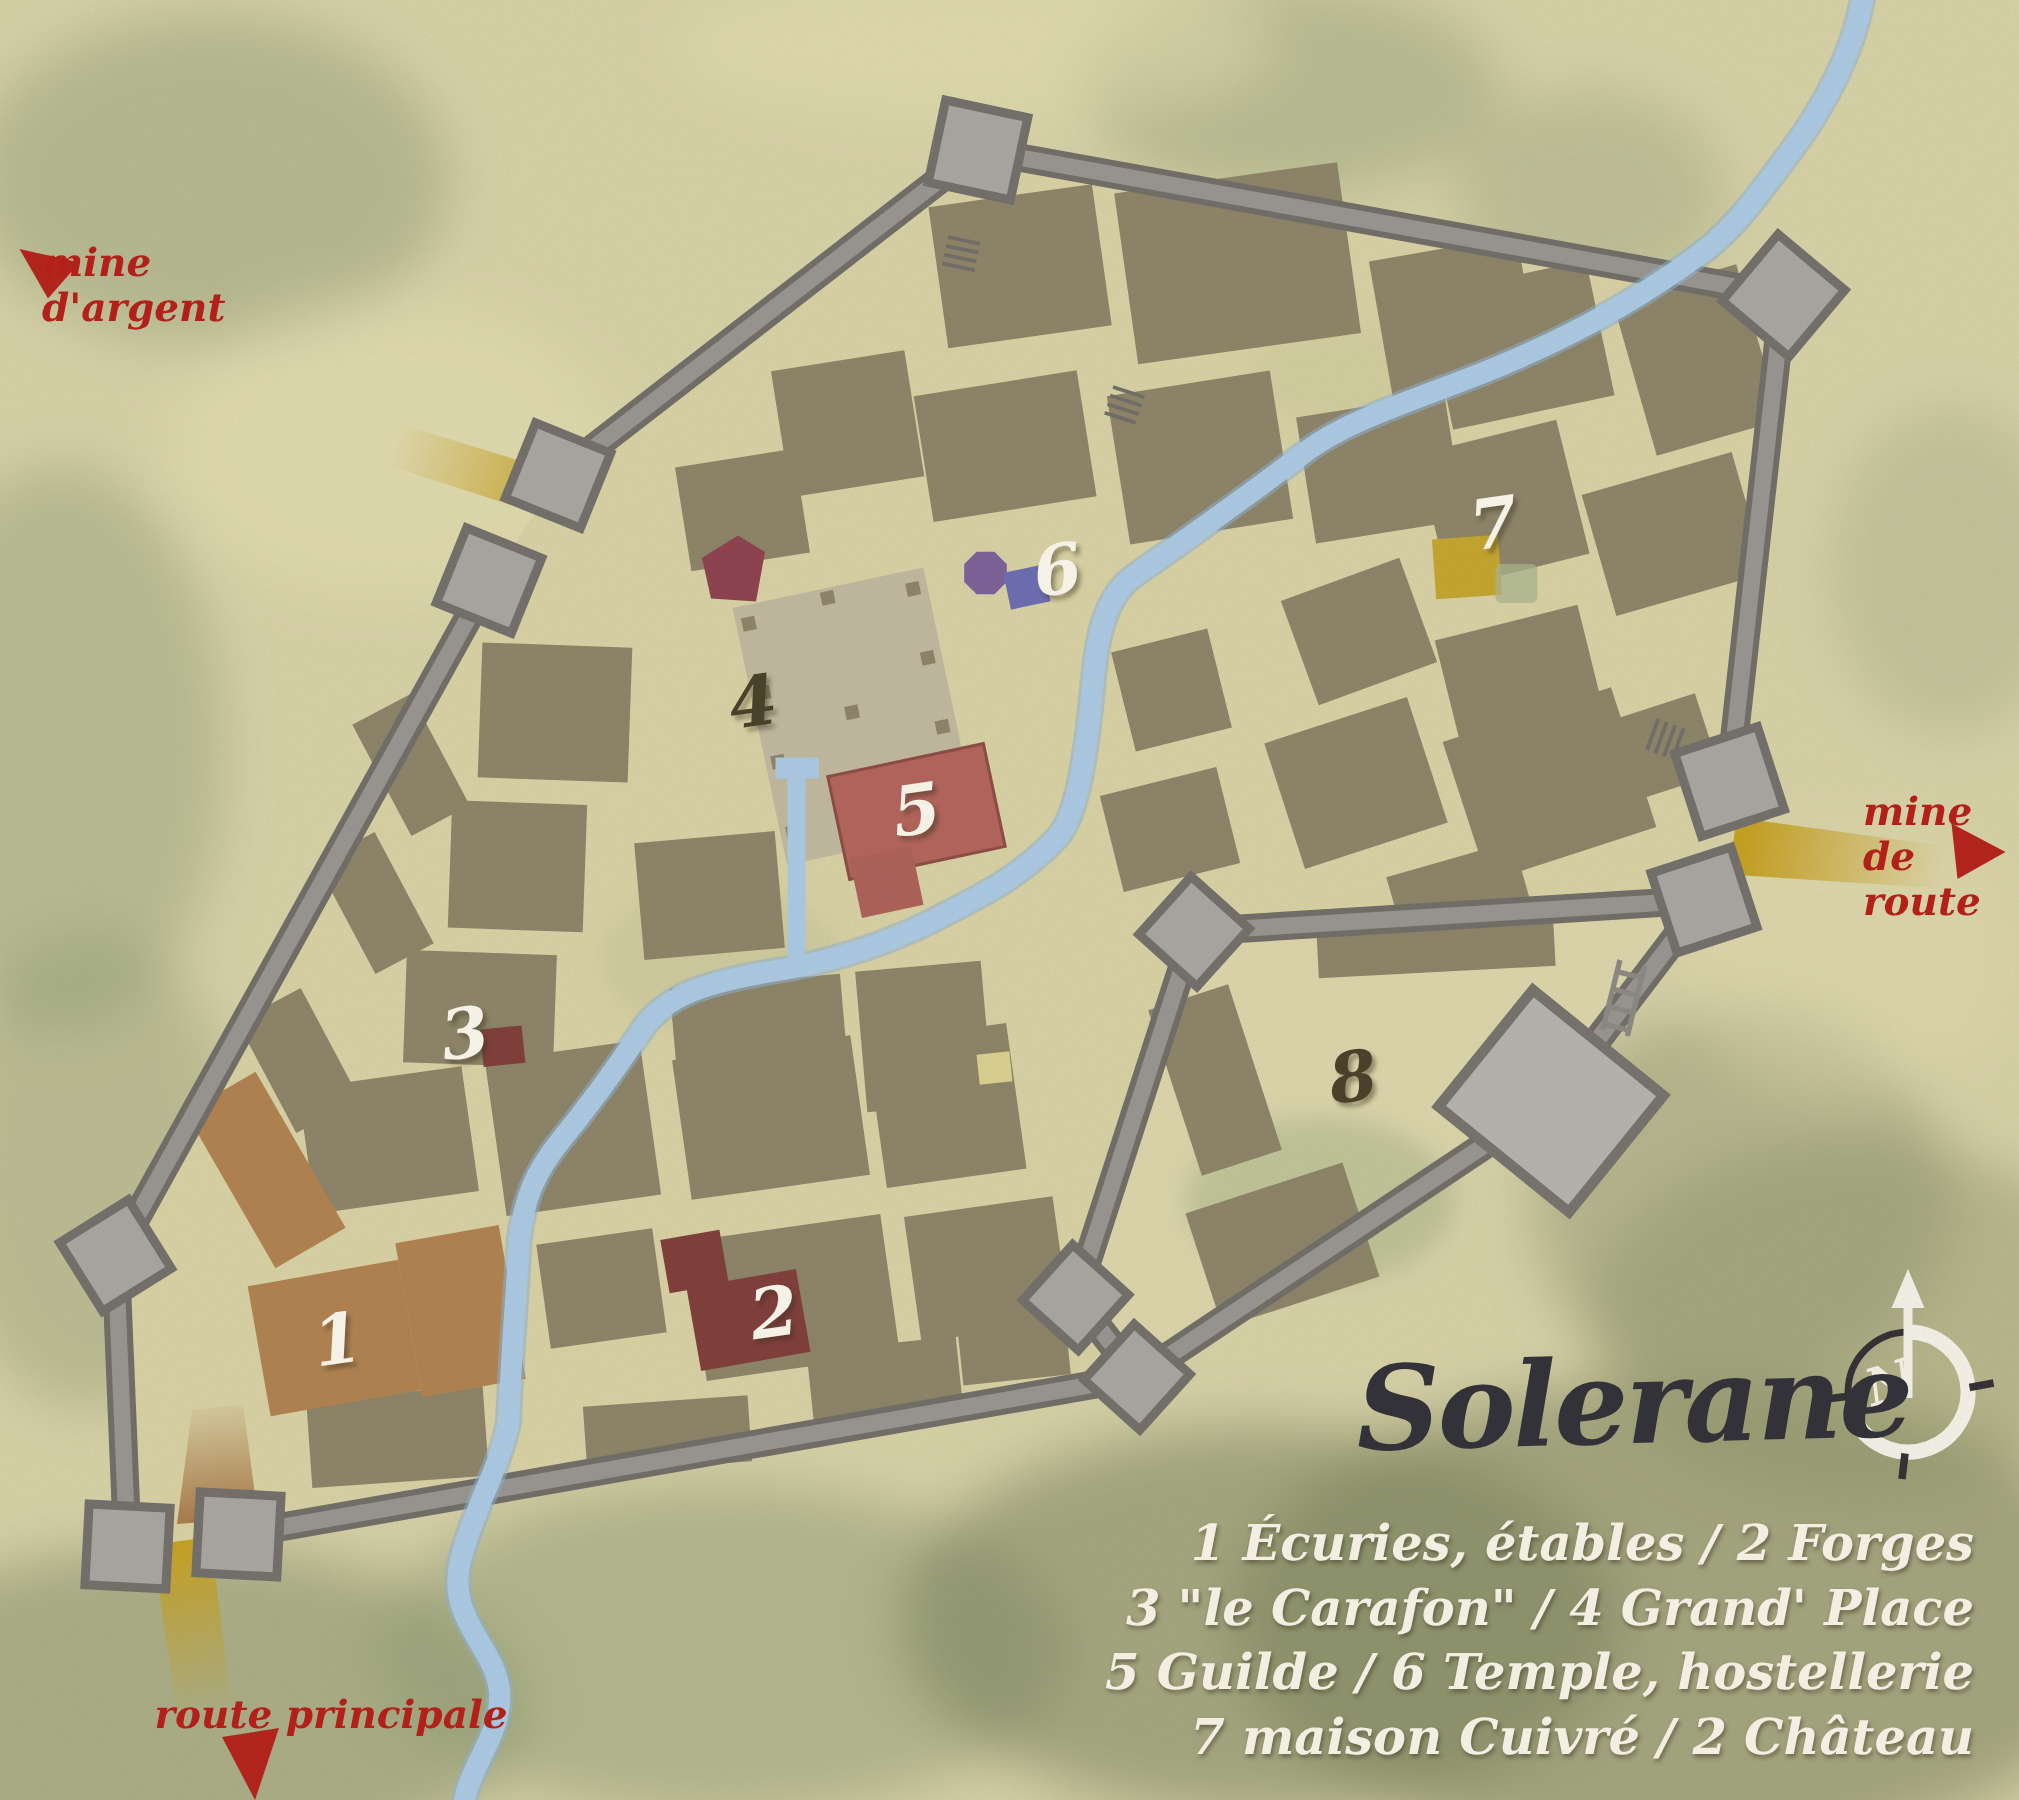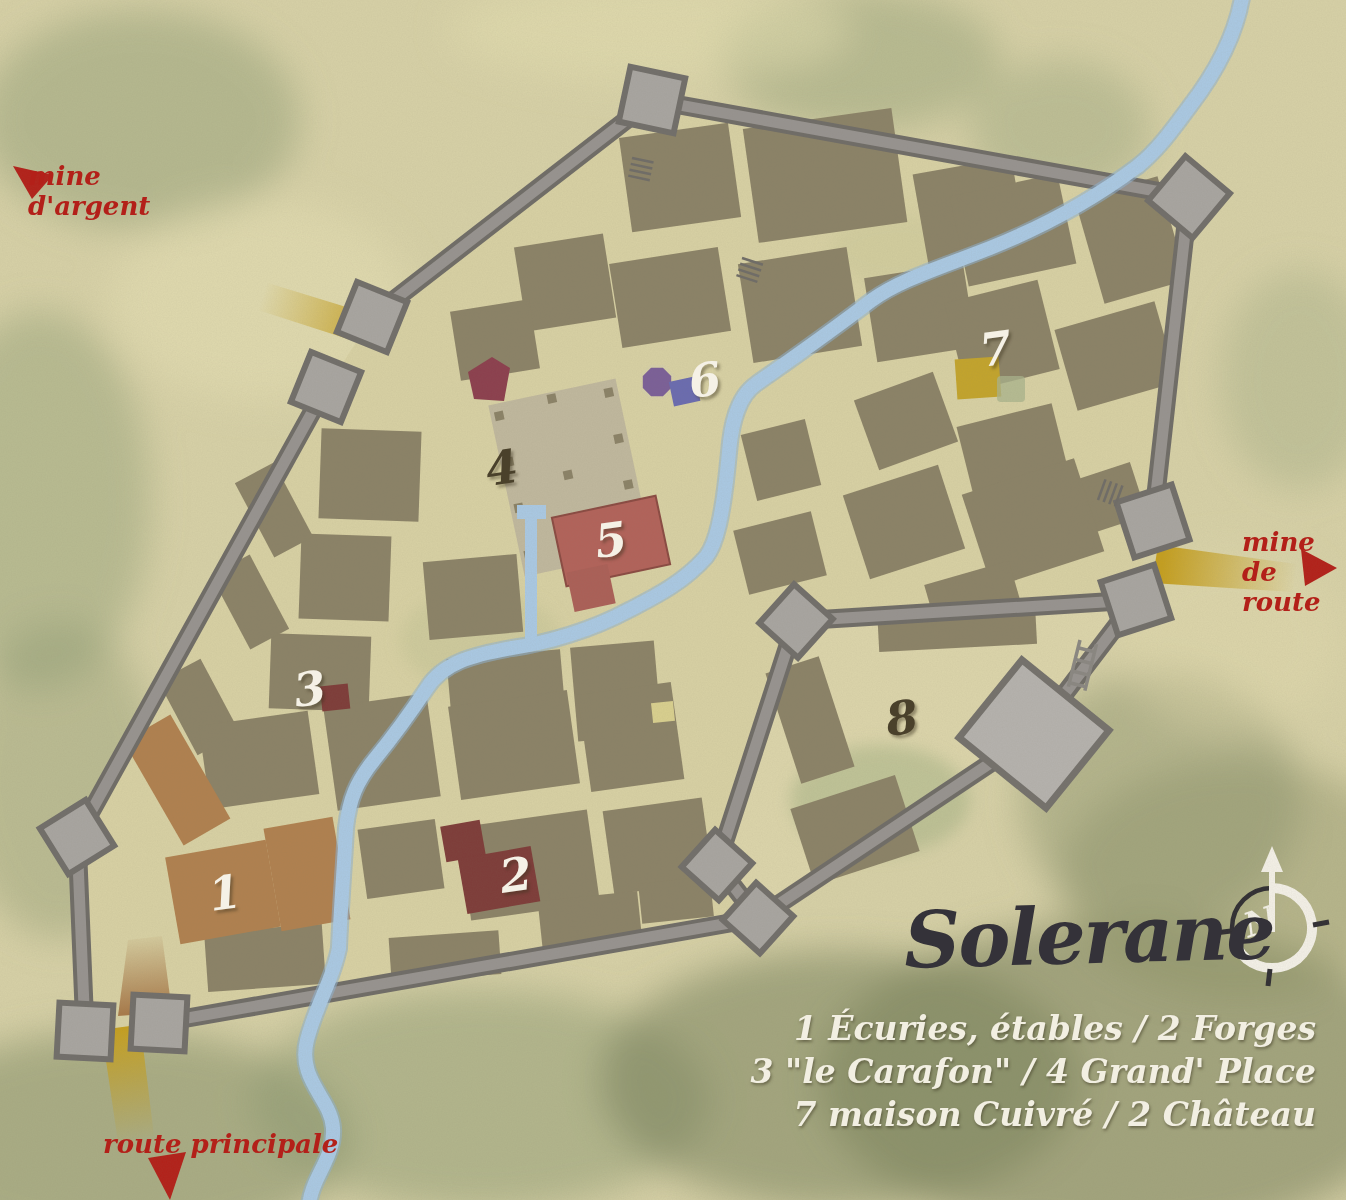--- a/index.html
+++ b/index.html
@@ -299,17 +299,18 @@
         <div class="marker" title="Guilde" style="left: 45.4%; top: 45%; color: rgb(245, 241, 230);">5</div>
         <div class="marker" title="Temple, hostellerie" style="left: 52.4%; top: 31.7%; color: rgb(245, 241, 230);">6</div>
         <div class="marker" title="maison Cuivré" style="left: 74%; top: 29.1%; color: rgb(245, 241, 230);">7</div>
         <div class="marker" title="Château" style="left: 67%; top: 59.8%; color: rgb(74, 65, 43);">8</div>
       </div>
 
   <div class="map-title">Solerane</div>
   <div class="legend">
     <div>1 Écuries, étables / 2 Forges</div>
     <div>3 "le Carafon" / 4 Grand' Place</div>
+    <div>5 Guilde / 6 Temple, hostellerie</div>
     <div>7 maison Cuivré / 2 Château</div>
   </div>
 </div>
 
 </div>
 
 </body></html>

